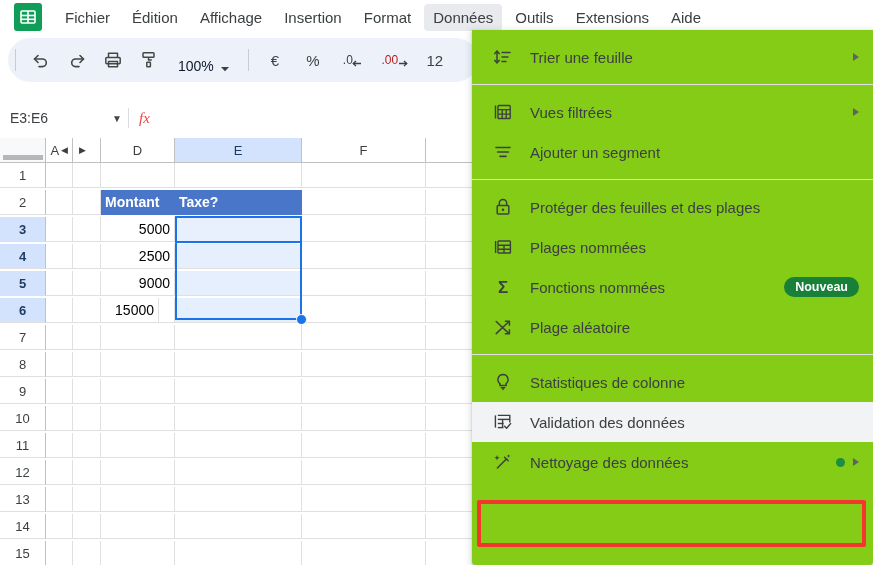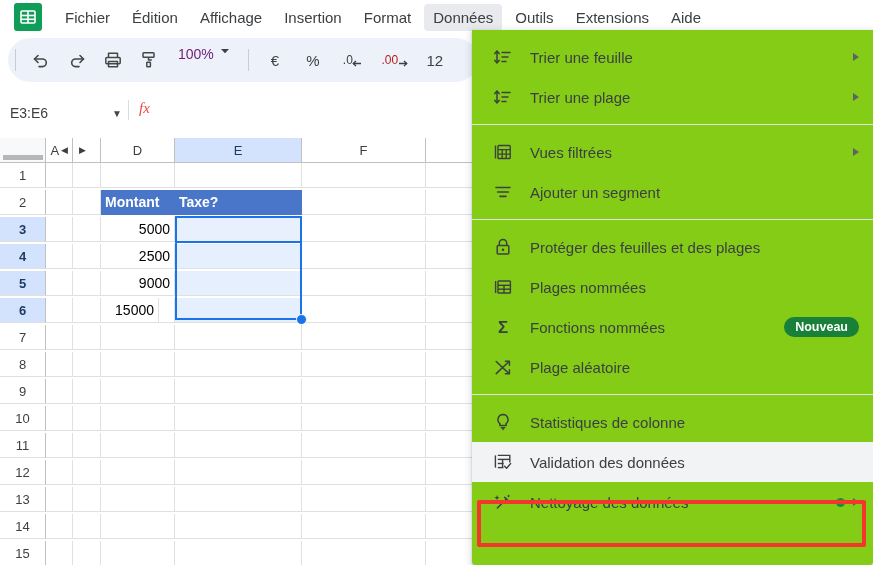--- a/index.html
+++ b/index.html
@@ -39,34 +39,34 @@
     overflow: hidden;
   }
   .tb-sep { width: 1px; height: 22px; background: #c7cdd4; margin: 0 7px; }
   .tb-btn {
     width: 30px; height: 30px; border-radius: 4px;
     display: flex; align-items: center; justify-content: center;
     color: #444746; margin: 0 3px; cursor: default;
   }
   .tb-btn svg { display: block; }
   .tb-zoom {
-    display: flex; align-items: flex-start; gap: 6px;
+    display: flex; align-items: flex-end; gap: 6px;
     height: 28px; padding: 0 7px; margin: 0 4px;
-    font-size: 14px; color: #701a75; border-radius: 4px; cursor: default;
+    font-size: 14px; color: #0f172a; border-radius: 4px; cursor: default;
   }
   .tb-text {
     font-size: 15px; color: #3c4043;
     width: 32px; text-align: center; margin: 0 3px; cursor: default;
   }
   .tb-dec { position: relative; width: 36px; text-align: center; cursor: default; }
 
   
   .formula-bar {
     position: absolute; top: 100px; left: 0; width: 873px; height: 36px;
-    background: #ffffff; display: flex; align-items: flex-start;
+    background: #ffffff; display: flex; align-items: center;
   }
   .namebox {
     display: flex; align-items: center;
     width: 118px; margin-left: 10px; height: 26px;
   }
   .namebox-val { font-size: 14px; color: #3c4043; flex: 1; cursor: text; }
   .namebox-caret { color: #444746; font-size: 10px; padding-right: 6px; }
   .fb-sep { width: 1px; height: 20px; background: #dadce0; margin-right: 10px; }
   .fx { font-size: 15px; color: #ef4444; font-family: "Liberation Serif", serif;
         font-style: italic; cursor: default; }
@@ -424,34 +424,20 @@
               <path d="M1.8 6.6 L4 4.2 L6.2 6.6"></path>
               <path d="M1.8 13.4 L4 15.8 L6.2 13.4"></path>
               <path d="M9 5.5 H17"></path>
               <path d="M9 10 H15"></path>
               <path d="M9 14.5 H13"></path>
             </svg>
           </div>
           <div class="mi-label">Trier une feuille</div>
           <div class="mi-arrow"></div>
         </div>
-        <div class="mi">
-          <div class="mi-icon">
-            <svg width="20" height="20" viewBox="0 0 20 20" fill="none" stroke="currentColor" stroke-width="1.5" stroke-linecap="round">
-              <path d="M4 4.5 V15.5"></path>
-              <path d="M1.8 6.6 L4 4.2 L6.2 6.6"></path>
-              <path d="M1.8 13.4 L4 15.8 L6.2 13.4"></path>
-              <path d="M9 5.5 H17"></path>
-              <path d="M9 10 H15"></path>
-              <path d="M9 14.5 H13"></path>
-            </svg>
-          </div>
-          <div class="mi-label">Trier une plage</div>
-          <div class="mi-arrow"></div>
-        </div>
         <div class="mi-sep"></div>
         <div class="mi">
           <div class="mi-icon">
             <svg width="20" height="20" viewBox="0 0 20 20" fill="none" stroke="currentColor" stroke-width="1.4">
               <path d="M2.5 3.5 V16.5"></path>
               <rect x="5" y="3.5" width="12.2" height="13" rx="0.8"></rect>
               <path d="M5 7.6 H17.2"></path>
               <path d="M9.2 7.6 V16.5"></path>
               <path d="M13.2 7.6 V16.5"></path>
               <path d="M5 12.1 H17.2"></path>

